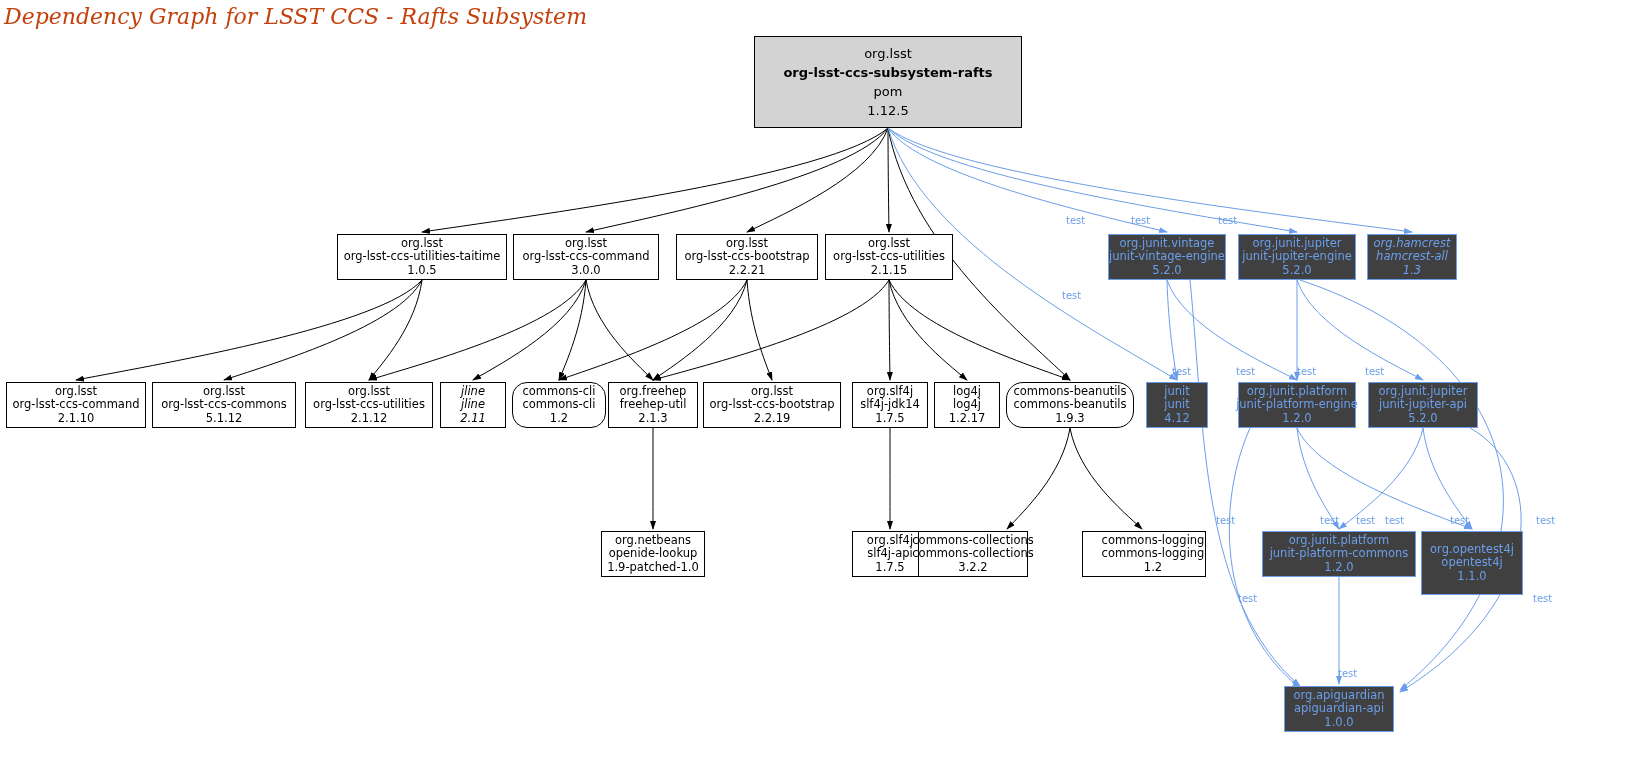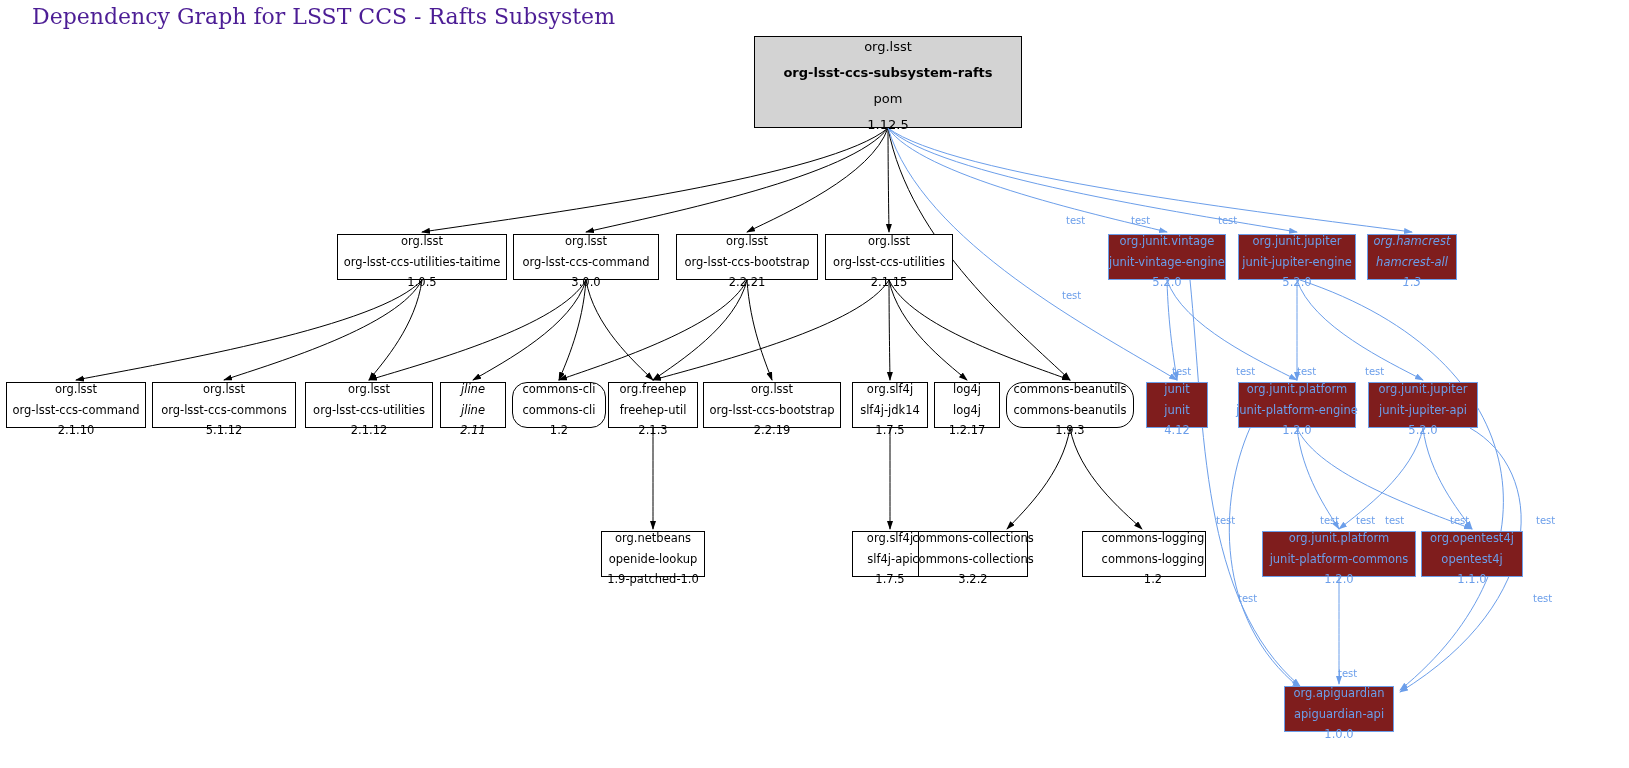--- a/index.html
+++ b/index.html
@@ -2,37 +2,36 @@
 <html><head>
 <meta charset="utf-8">
 <style>
   html,body{margin:0;padding:0;}
   body{
     width:1629px;height:768px;background:#ffffff;
     font-family:"DejaVu Sans", sans-serif;
     position:relative;overflow:hidden;
   }
   #title{
-    position:absolute;left:32px;top:4px;
+    position:absolute;left:4px;top:4px;
     font-family:"DejaVu Serif", serif;
-    font-size:22px;color:#4c1d95;white-space:nowrap;
+    font-size:22px;color:#c2410c;white-space:nowrap;font-style:italic;
   }
   #graph{position:absolute;left:0;top:0;width:1629px;height:768px;}
   .node{
     position:absolute;box-sizing:border-box;
     border:1px solid #000;background:#ffffff;
-    display:flex;flex-direction:column;align-items:center;justify-content:flex-start;
+    display:flex;flex-direction:column;align-items:center;justify-content:center;
     font-size:11.5px;line-height:13.5px;color:#000;text-align:center;
     white-space:nowrap;
-    gap:7px;
   }
   .node.root{background:#d3d3d3;border:1px solid #000;font-size:13px;line-height:19px;font-weight:bold;}
   .node.root .l0{font-weight:normal;font-size:13px;}
   .node.root .l2,.node.root .l3{font-weight:normal;font-size:13px;}
-  .node.test{border:1px solid #6b9eea;color:#6b9eea;background:#7f1d1d;}
+  .node.test{border:1px solid #6b9eea;color:#6b9eea;background:#404040;}
   .edge-label{
     position:absolute;font-size:10px;color:#6b9eea;white-space:nowrap;margin-top:41px;
   }
   svg{position:absolute;left:0;top:0;overflow:visible;}
 </style>
 </head>
 <body>
 
 <div id="title">Dependency Graph for LSST CCS - Rafts Subsystem</div>
 
@@ -214,21 +213,21 @@
       <div class="node" style="left: 1082px; top: 531px; width: 124px; height: 46px; padding-left: 18px;">
         <span class="l0">commons-logging</span>
         <span class="l1">commons-logging</span>
         <span class="l2">1.2</span>
       </div>
       <div class="node test" style="left: 1262px; top: 531px; width: 154px; height: 46px;">
         <span class="l0">org.junit.platform</span>
         <span class="l1">junit-platform-commons</span>
         <span class="l2">1.2.0</span>
       </div>
-      <div class="node test" style="left: 1421px; top: 531px; width: 102px; height: 46px;">
+      <div class="node test" style="left: 1421px; top: 531px; width: 102px; height: 64px;">
         <span class="l0">org.opentest4j</span>
         <span class="l1">opentest4j</span>
         <span class="l2">1.1.0</span>
       </div>
       <div class="node test" style="left: 1284px; top: 686px; width: 110px; height: 46px;">
         <span class="l0">org.apiguardian</span>
         <span class="l1">apiguardian-api</span>
         <span class="l2">1.0.0</span>
       </div>
     </div>

